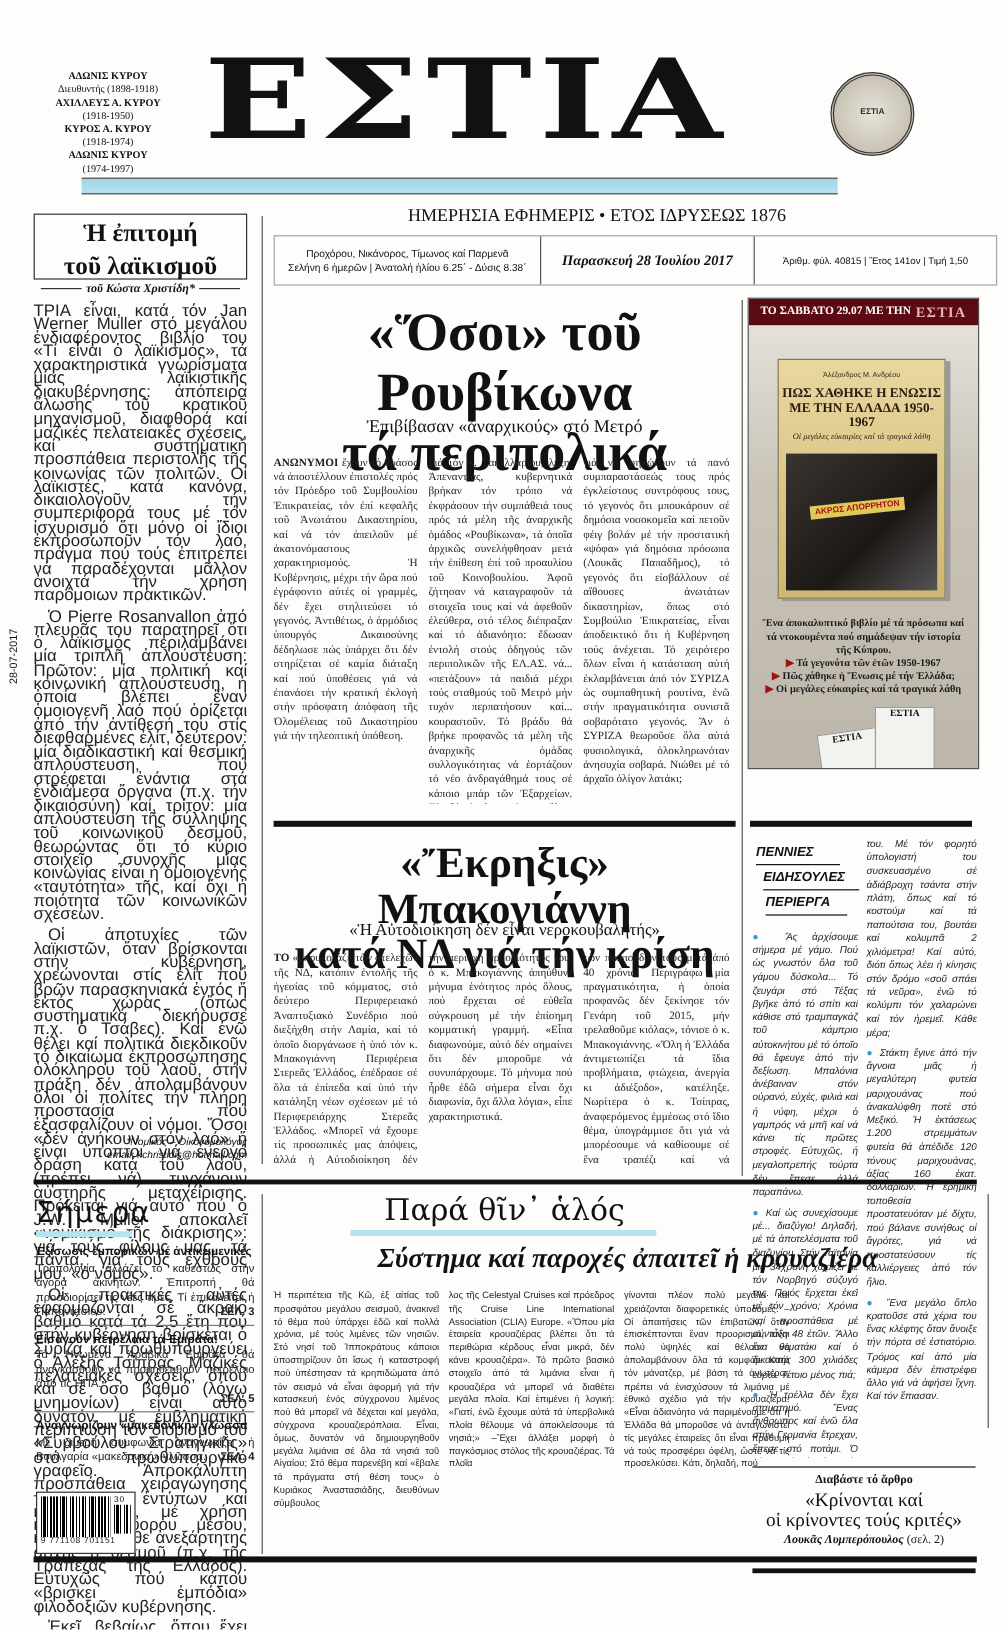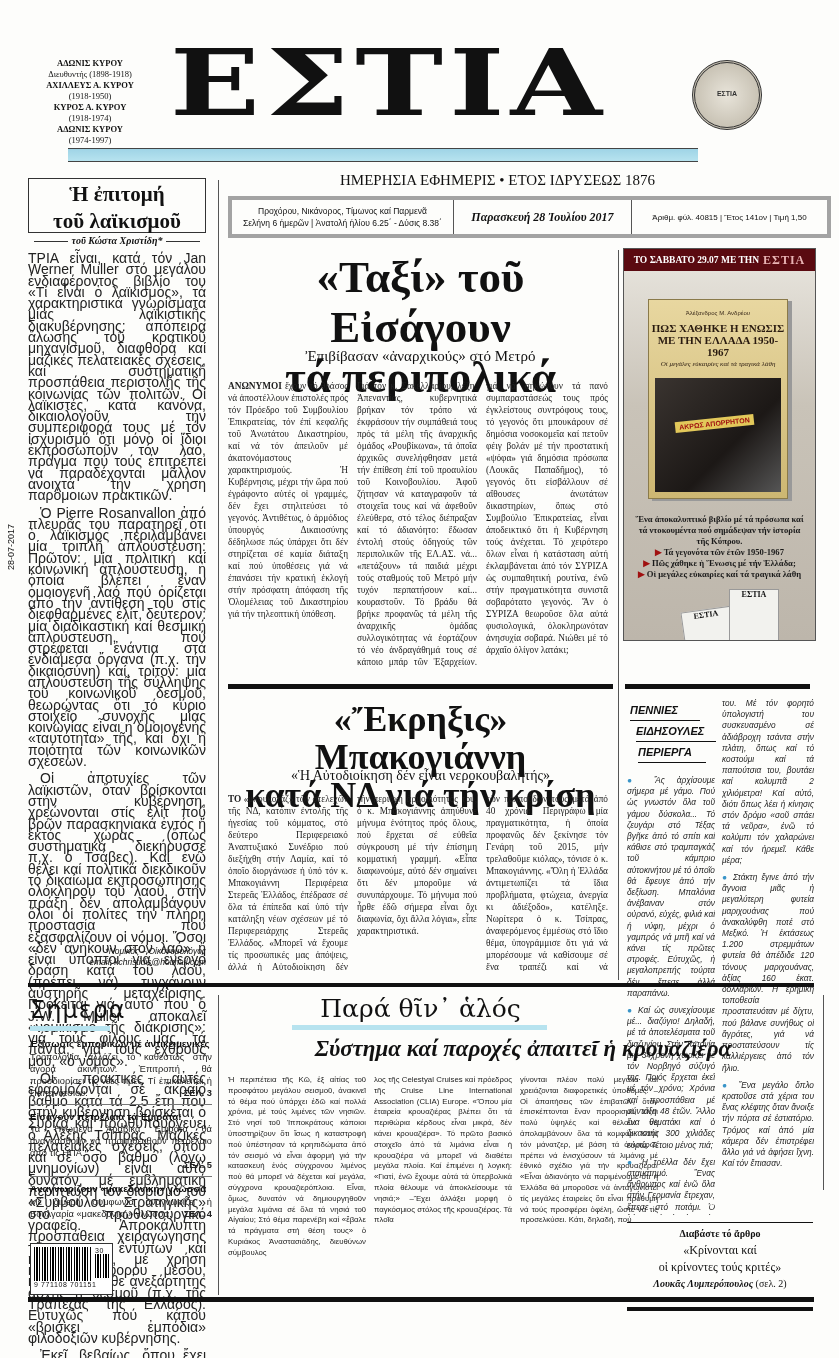--- a/index.html
+++ b/index.html
@@ -6,21 +6,21 @@
   body { width: 839px; height: 1358px; background: #fdfdfb; font-family: "Liberation Sans", sans-serif; color: #111; position: relative; overflow: hidden; }
   .abs { position: absolute; }
   .serif { font-family: "Liberation Serif", "DejaVu Serif", serif; }
   .sans { font-family: "Liberation Sans", "DejaVu Sans", sans-serif; }
   .masthead-founders { left: 20px; top: 58px; width: 140px; text-align: center; font-size: 8.5px; line-height: 11px; }
   .masthead-title { left: 170px; top: 40px; width: 500px; font-family: "DejaVu Serif", serif; font-weight: 900; font-size: 118px; letter-spacing: 6px; line-height: 110px; transform: scaleY(0.78); transform-origin: top left; }
   .seal { left: 692px; top: 60px; width: 70px; height: 70px; border-radius: 50%; border: 3px double #333; background: radial-gradient(circle, #e8e4da 0%, #c9c3b5 70%, #8a847a 100%); }
   .seal-text { position: absolute; left: 0; right: 0; top: 27px; text-align: center; font-size: 7px; font-weight: bold; color: #333; }
   .blue-band { left: 68px; top: 148px; width: 630px; height: 14px; background: linear-gradient(#9fd4e6, #b7e3ef); border-top: 1px solid #444; border-bottom: 1px solid #444; }
   .tagline { left: 340px; top: 172px; width: 420px; font-size: 15px; }
-  .info-box { left: 228px; top: 196px; width: 603px; height: 42px; border: 4px solid #a3a3a3; display: flex; justify-content: flex-end; }
+  .info-box { left: 228px; top: 196px; width: 603px; height: 42px; border: 1px solid #a3a3a3; display: flex; justify-content: flex-end; }
   .info-box > div { display: flex; align-items: center; justify-content: center; }
   .info-cell1 { width: 222px; border-right: 1px solid #555; flex-direction: column; font-size: 8.5px; line-height: 12px; }
   .info-cell2 { width: 178px; border-right: 1px solid #555; font-size: 12px; font-style: italic; font-weight: bold; }
   .info-cell3 { flex: 1; font-size: 8px; }
   .vrule { background: #555; width: 1px; }
   .hrule { background: #111; }
   .left-col-box { left: 28px; top: 178px; width: 178px; height: 55px; border: 1px solid #333; text-align: center; }
   .left-col-title { font-size: 21px; font-weight: bold; line-height: 23px; padding-top: 4px; }
   .byline { left: 28px; top: 235px; width: 178px; text-align: center; font-size: 10px; }
   .byline::before, .byline::after { content: ""; display: inline-block; width: 34px; height: 1px; background: #333; vertical-align: middle; margin: 0 4px; }
@@ -105,21 +105,21 @@
   <p class="para">Οἱ ἀποτυχίες τῶν λαϊκιστῶν, ὅταν βρίσκονται στήν κυβέρνηση, χρεώνονται στίς ἐλίτ πού βρῶν παρασκηνιακά ἐντός ἤ ἐκτός χώρας (ὅπως συστηματικά διεκήρυσσε π.χ. ὁ Τσάβες). Καί ἐνῶ θέλει καί πολιτικά διεκδικοῦν τό δικαίωμα ἐκπροσώπησης ὁλόκληρου τοῦ λαοῦ, στήν πράξη δέν ἀπολαμβάνουν ὅλοι οἱ πολίτες τήν πλήρη προστασία πού ἐξασφαλίζουν οἱ νόμοι. Ὅσοι «δέν ἀνήκουν στόν λαό» ἤ εἶναι ὕποπτοι γιά ἐνεργό δράση κατά τοῦ λαοῦ, (πρέπει νά) τυγχάνουν αὐστηρῆς μεταχείρισης. Πρόκειται γιά αὐτό πού ὁ J.W. Muller αποκαλεῖ «νομικισμό τῆς διάκρισης»: γιά τούς φίλους μας, τά πάντα, γιά τούς ἐχθρούς μου, «ὁ νόμος».</p>
   <p class="para">Οἱ πρακτικές αὐτές ἐφαρμόζονται σέ ἄκραίο βαθμό κατά τά 2,5 ἔτη πού στήν κυβέρνηση βρίσκεται ὁ Σύριζα καί πρωθυπουργεύει ὁ Ἀλέξης Τσίπρας. Μαζικές πελατειακές σχέσεις, ὅπου καί σέ ὅσο βαθμό (λόγω μνημονίων) εἶναι αὐτό δυνατόν, μέ ἐμβληματική περίπτωση τόν διορισμό τοῦ «Συμβούλου Στρατηγικῆς» στό πρωθυπουργικό γραφεῖο. Ἀπροκάλυπτη προσπάθεια χειραγώγησης τῶν ΜΜΕ, ἐντύπων καί ἠλεκτρονικῶν, μέ χρήση κάθε πρόσφορου μέσου, καθώς καί κάθε ἀνεξάρτητης ἀρχῆς ἤ θεσμοῦ (π.χ. τῆς Τράπεζας τῆς Ἑλλάδος). Εὐτυχῶς πού κάπου «βρισκει ἐμπόδια» φιλοδοξιῶν κυβέρνησης.</p>
   <p class="para">Ἐκεῖ, βεβαίως, ὅπου ἔχει ἐξασίσει σέ ὑπέρτατο βαθμό ἡ μῆνις τοῦ κ. Τσίπρα καί τῆς περί αὐτόν ἡγετικῆς ὁμάδας εἶναι ἡ δικαιοσύνη, τήν ὁποία ἐπιθυμοῦν ὡς «φερέφωνο» τῆς ἀντιπολίτευσης, γιατί θέλουν νά δέχονται ὅτι μία βασική ἁρμοδιότητα τῆς δικαστικῆς ἐξουσίας, κατά τό Σύνταγμα, εἶναι ἀκριβῶς ἡ ἀκύρωση τῶν ὁποιων ἀντισυνταγματικῶν δράσεων ἐπιχειροῦν νά ὑλοποιήσουν οἱ δύο ἄλλες ἐξουσίες. Ὅμως, ἡ σθεναρή ἀντίδραση τῆς ἑλληνικῆς δικαιοσύνης ματαιώνει τίς ἀπόπειρες ἐγκαθίδρυσης μίας χωλῆς, ἀνελεύθερης μορφῆς δημοκρατίας ἀπό τούς ἀκραίους λαϊκιστές.</p>
 </div>
 <div class="abs" style="left:28px;top:946px;width:178px;text-align:right;font-size:8.5px;font-style:italic;line-height:11px;">
   <div>*Νομικός – Οἰκονομολόγος</div>
   <div>email: kchristidis@hotmail.com</div>
 </div>
 
 <div class="abs" style="left:228px;top:252px;width:385px;">
-  <div class="h1">«Ταξί» τοῦ Εἰσάγουν</div>
+  <div class="h1">«Ὅσοι» τοῦ Ρουβίκωνα</div>
   <div class="h1">τά περιπολικά</div>
 </div>
 <div class="abs subhead" style="left:228px;top:348px;width:385px;">Ἐπιβίβασαν «ἀναρχικούς» στό Μετρό</div>
 <div class="abs body-serif" style="left:228px;top:380px;width:120px;height:290px;overflow:hidden;"><b>ΑΝΩΝΥΜΟΙ</b> <span>ἔχουν τό θράσος νά ἀποστέλλουν ἐπιστολές πρός τόν Πρόεδρο τοῦ Συμβουλίου Ἐπικρατείας, τόν ἐπί κεφαλῆς τοῦ Ἀνωτάτου Δικαστηρίου, καί νά τόν ἀπειλοῦν μέ ἀκατονόμαστους χαρακτηρισμούς. Ἡ Κυβέρνησις, μέχρι τήν ὥρα πού ἐγράφοντο αὐτές οἱ γραμμές, δέν ἔχει στηλιτεύσει τό γεγονός. Ἀντιθέτως, ὁ ἁρμόδιος ὑπουργός Δικαιοσύνης δέδηλωσε πώς ὑπάρχει ὅτι δέν στηρίζεται σέ καμία διάταξη καί πού ὑποθέσεις γιά νά ἐπανάσει τήν κρατική ἐκλογή στήν πρόσφατη ἀπόφαση τῆς Ὁλομέλειας τοῦ Δικαστηρίου γιά τήν τηλεοπτική ὑπόθεση.</span></div>
 <div class="abs body-serif" style="left:357px;top:380px;width:120px;height:290px;overflow:hidden;"><span>Γιά τόν κ. Σακελλαρίου, λέξη. Ἀπεναντίας, κυβερνητικά βρήκαν τόν τρόπο νά ἐκφράσουν τήν συμπάθειά τους πρός τά μέλη τῆς ἀναρχικῆς ὁμάδος «Ρουβίκωνα», τά ὁποῖα ἀρχικῶς συνελήφθησαν μετά τήν ἐπίθεση ἐπί τοῦ προαυλίου τοῦ Κοινοβουλίου. Ἀφοῦ ζήτησαν νά καταγραφοῦν τά στοιχεῖα τους καί νά ἀφεθοῦν ἐλεύθερα, στό τέλος διέπραξαν καί τό ἀδιανόητο: ἔδωσαν ἐντολή στούς ὁδηγούς τῶν περιπολικῶν τῆς ΕΛ.ΑΣ. νά... «πετάξουν» τά παιδιά μέχρι τούς σταθμούς τοῦ Μετρό μήν τυχόν περπατήσουν καί... κουραστοῦν.</span> <span>Τό βράδυ θά βρήκε προφανῶς τά μέλη τῆς ἀναρχικῆς ὁμάδας συλλογικότητας νά ἑορτάζουν τό νέο ἀνδραγάθημά τους σέ κάποιο μπάρ τῶν Ἐξαρχείων. Τό δέ ἐκπληκτικότερο ὅλων εἶναι ὅτι ἀφοῦ μετά ἀπό τό Κυβερνητικό μέγαρο, τό ὁποῖο ἐξέδωσε τήν περίφημη ἀνακοίνωση πού ἔδειχνε ὅτι τό ΣΥΡΙΖΑ δέν καταδικάζει τά βίαια μέτρα. Τό πρωί τῆς Πέμπτης ἀνέβηκε κάπου ἀπό τό προαύλιο τῆς Βουλῆς τῶν Ἑλλήνων καί χρησιμοποιοῦν τίς εἰσόδους τῆς ὡς ἐπικοινωνιακό φόντο.</span></div>
 <div class="abs body-serif" style="left:486px;top:380px;width:122px;height:290px;overflow:hidden;"><span>γιά νά σηκώνουν τά πανό συμπαραστάσεώς τους πρός ἐγκλείστους συντρόφους τους, τό γεγονός ὅτι μπουκάρουν σέ δημόσια νοσοκομεῖα καί πετοῦν φέιγ βολάν μέ τήν προστατική «ψόφα» γιά δημόσια πρόσωπα (Λουκᾶς Παπαδῆμος), τό γεγονός ὅτι εἰσβάλλουν σέ αἴθουσες ἀνωτάτων δικαστηρίων, ὅπως στό Συμβούλιο Ἐπικρατείας, εἶναι ἀποδεικτικό ὅτι ἡ Κυβέρνηση τούς ἀνέχεται. Τό χειρότερο ὅλων εἶναι ἡ κατάσταση αὐτή ἐκλαμβάνεται ἀπό τόν ΣΥΡΙΖΑ ὡς συμπαθητική ρουτίνα, ἐνῶ στήν πραγματικότητα συνιστᾶ σοβαρότατο γεγονός. Ἄν ὁ ΣΥΡΙΖΑ θεωροῦσε ὅλα αὐτά φυσιολογικά, ὁλοκληρωνόταν ἀνησυχία σοβαρά. Νιώθει μέ τό ἀρχαῖο ὀλίγον λατάκι;</span></div>
 
 <div class="abs ad">
   <div class="ad-banner">
     <span>ΤΟ ΣΑΒΒΑΤΟ 29.07 ΜΕ ΤΗΝ</span>
@@ -166,21 +166,21 @@
 </div>
 <div class="abs italic-sans" style="left:722px;top:698px;width:92px;height:517px;overflow:hidden;">
   <p>του. Μέ τόν φορητό ὑπολογιστή του συσκευασμένο σέ ἀδιάβροχη τσάντα στήν πλάτη, ὅπως καί τό κοστούμι καί τά παπούτσια του, βουτάει καί κολυμπᾶ 2 χιλιόμετρα! Καί αὐτό, διότι ὅπως λέει ἡ κίνησις στόν δρόμο «σοῦ σπάει τά νεῦρα», ἐνῶ τό κολύμπι τόν χαλαρώνει καί τόν ἠρεμεῖ. Κάθε μέρα;</p>
   <p style="margin-top:6px;"><span class="dot">● </span><span>Στάκτη ἔγινε ἀπό τήν ἄγνοια μιᾶς ἡ μεγαλύτερη φυτεία μαριχουάνας πού ἀνακαλύφθη ποτέ στό Μεξικό. Ἡ ἐκτάσεως 1.200 στρεμμάτων φυτεία θά ἀπέδιδε 120 τόνους μαριχουάνας, ἀξίας 160 ἑκατ. δολλαρίων. Ἡ ἐρημική τοποθεσία προστατευόταν μέ δίχτυ, πού βάλανε συνήθως οἱ ἄγρότες, γιά νά προστατεύσουν τίς καλλιέργειες ἀπό τόν ἥλιο.</span></p>
   <p style="margin-top:6px;"><span class="dot">● </span><span>Ἕνα μεγάλο ὅπλο κρατοῦσε στά χέρια του ἕνας κλέφτης ὅταν ἄνοιξε τήν πόρτα σέ ἐστιατόριο. Τρόμος καί ἀπό μία κάμερα δέν ἐπιστρέφει ἄλλο γιά νά ἀφήσει ἴχνη. Καί τόν ἔπιασαν.</span></p>
 </div>
 
 <div class="abs hrule" style="left:627px;top:1222px;width:186px;height:1px;"></div>
 <div class="abs read-box serif">
   <div style="font-weight:bold;font-size:10px;">Διαβάστε τό ἄρθρο</div>
-  <div style="font-size:12px;line-height:17px;margin-top:3px;">
+  <div style="font-size:16px;line-height:17px;margin-top:3px;">
     <div>«Κρίνονται καί</div>
     <div>οἱ κρίνοντες τούς κριτές»</div>
   </div>
   <div style="font-size:10px;margin-top:2px;"><b><i>Λουκᾶς Λυμπερόπουλος</i></b> <span>(σελ. 2)</span></div>
 </div>
 <div class="abs hrule" style="left:627px;top:1307px;width:186px;height:4px;"></div>
 
 <div class="abs hrule" style="left:28px;top:983px;width:786px;height:4px;"></div>
 
 <div class="abs today-title">Σήμερα</div>

